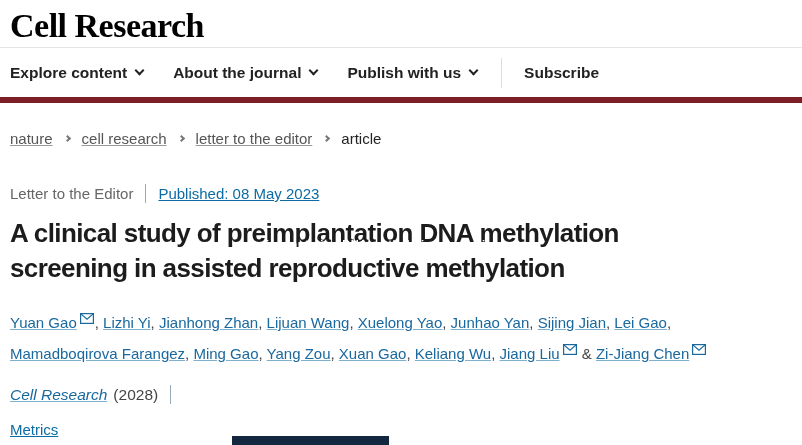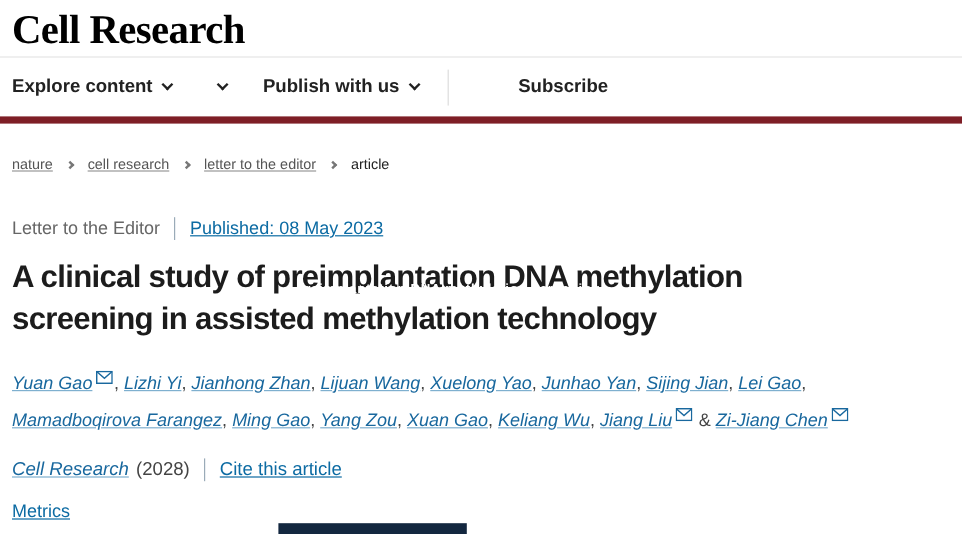--- a/index.html
+++ b/index.html
@@ -12,44 +12,44 @@
   .logo { font-family:"Liberation Serif", serif; font-weight:600; font-size:34px;
           color:#000; letter-spacing:-0.5px; line-height:40px; display:inline-block; }
 
   .nav { height:49px; display:flex; align-items:center; padding-left:10px; }
   .nav-item { font-size:15.5px; font-weight:700; color:#222; text-decoration:none;
               margin-right:30px; display:inline-flex; align-items:center; cursor:pointer;text-align:center; }
   .chev-down { display:inline-block; width:7px; height:7px; border-right:2px solid #222;
                border-bottom:2px solid #222; transform:rotate(45deg); margin-left:9px;
                margin-top:-4px; }
   .nav-divider { width:1px; height:30px; background:#ddd; margin:0 22px 0 -6px; }
-  .subscribe { font-size:15.5px; font-weight:700; color:#222; text-decoration:none; cursor:pointer;margin-left:36px; }
+  .subscribe { font-size:15.5px; font-weight:700; color:#222; text-decoration:none; cursor:pointer; }
   .brand-bar { height:6px; width:100%; }
 
   
   .content { padding:0 10px; position:relative; }
 
-  .breadcrumb { margin-top:27px; font-size:12px; color:#555; display:flex; align-items:center; }
+  .breadcrumb { margin-top:27px; font-size:15px; color:#555; display:flex; align-items:center; }
   .bc-link { color:#555; text-decoration:underline; text-decoration-color:#999; cursor:pointer; }
   .bc-chev { display:inline-block; width:5px; height:5px; border-right:2px solid #777;
              border-bottom:2px solid #777; transform:rotate(-45deg); margin:0 12px; }
   .bc-current { color:#222; }
 
   .meta-row { margin-top:37px; font-size:15px; display:flex; align-items:center; }
   .article-type { color:#666; }
   .meta-divider { width:1px; height:19px; background:#8aa; background:#9aabb8; margin:0 12px; }
   .published-link { color:#0c6ba3; text-decoration:underline; cursor:pointer; }
 
   .title { margin-top:13px; font-size:26px; line-height:35px; font-weight:800;
            color:#1c1c1c; letter-spacing:-0.6px; position:relative; max-width:740px; }
   .title-artifact { position:absolute; left:237px; top:11px; color:#fff; font-size:11px;
                     font-weight:700; letter-spacing:0.6px; white-space:nowrap; pointer-events:none; }
 
   .authors { margin-top:21px; font-size:15px; line-height:31px; max-width:760px; }
-  .author-link { color:#19689e; text-decoration:underline; text-decoration-color:#7fb0cf; cursor:pointer;font-style:italic; }
+  .author-link { color:#19689e; text-decoration:underline; text-decoration-color:#7fb0cf; cursor:pointer; }
   .author-sep { color:#444; }
   .env-icon { margin:0 1px 0 3px; vertical-align:4px; }
 
   .journal-row { margin-top:16px; font-size:15.5px; display:flex; align-items:center; }
   .journal-link { color:#19689e; font-style:italic; text-decoration:underline;
                   text-decoration-color:#7fb0cf; cursor:pointer; }
   .journal-year { color:#444; margin-left:6px; }
   .cite-link { color:#0c6ba3; text-decoration:underline; cursor:pointer; }
 
   .metrics-row { margin-top:17px; font-size:15px; }
@@ -66,20 +66,21 @@
     <span class="logo">Cell Research</span>
   </div>
 
   <div class="nav">
     <span style="display:inline-flex;align-items:center;">
         <a class="nav-item" href="#">
           <span>Explore content</span>
           <span class="chev-down"></span>
         </a>
         <a class="nav-item" href="#">
+          <span>About the journal</span>
           <span class="chev-down"></span>
         </a>
         <a class="nav-item" href="#">
           <span>Publish with us</span>
           <span class="chev-down"></span>
         </a>
       </span>
     <span class="nav-divider"></span>
     <a class="subscribe" href="#">Subscribe</a>
   </div>
@@ -99,40 +100,39 @@
       </div>
 
     <div class="meta-row">
       <span class="article-type">Letter to the Editor</span>
       <span class="meta-divider"></span>
       <a class="published-link" href="#">Published: 08 May 2023</a>
     </div>
 
     <h1 class="title">
       <span>A clinical study of preimplantation DNA methylation</span><br>
-      <span>screening in assisted methylation technology</span>
+      <span>screening in assisted reproductive methylation</span>
       <span class="title-artifact">preimplantation DNA methylation screening</span>
     </h1>
 
     <div class="authors"><a href="#" class="author-link">Yuan Gao</a><svg class="env-icon" width="14" height="11" viewBox="0 0 14 11">
     <rect x="0.6" y="0.6" width="12.8" height="9.8" fill="#fff" stroke="#19689e" stroke-width="1.2"></rect>
     <path d="M0.6 0.6 L7 6.2 L13.4 0.6" fill="none" stroke="#19689e" stroke-width="1.2"></path>
   </svg><span class="author-sep">, </span><a href="#" class="author-link">Lizhi Yi</a><span class="author-sep">, </span><a href="#" class="author-link">Jianhong Zhan</a><span class="author-sep">, </span><a href="#" class="author-link">Lijuan Wang</a><span class="author-sep">, </span><a href="#" class="author-link">Xuelong Yao</a><span class="author-sep">, </span><a href="#" class="author-link">Junhao Yan</a><span class="author-sep">, </span><a href="#" class="author-link">Sijing Jian</a><span class="author-sep">, </span><a href="#" class="author-link">Lei Gao</a><span class="author-sep">, </span><br><a href="#" class="author-link">Mamadboqirova Farangez</a><span class="author-sep">, </span><a href="#" class="author-link">Ming Gao</a><span class="author-sep">, </span><a href="#" class="author-link">Yang Zou</a><span class="author-sep">, </span><a href="#" class="author-link">Xuan Gao</a><span class="author-sep">, </span><a href="#" class="author-link">Keliang Wu</a><span class="author-sep">, </span><a href="#" class="author-link">Jiang Liu</a><svg class="env-icon" width="14" height="11" viewBox="0 0 14 11">
     <rect x="0.6" y="0.6" width="12.8" height="9.8" fill="#fff" stroke="#19689e" stroke-width="1.2"></rect>
     <path d="M0.6 0.6 L7 6.2 L13.4 0.6" fill="none" stroke="#19689e" stroke-width="1.2"></path>
   </svg><span class="author-sep"> &amp; </span><a href="#" class="author-link">Zi-Jiang Chen</a><svg class="env-icon" width="14" height="11" viewBox="0 0 14 11">
     <rect x="0.6" y="0.6" width="12.8" height="9.8" fill="#fff" stroke="#19689e" stroke-width="1.2"></rect>
     <path d="M0.6 0.6 L7 6.2 L13.4 0.6" fill="none" stroke="#19689e" stroke-width="1.2"></path>
   </svg></div>
 
     <div class="journal-row">
       <a class="journal-link" href="#">Cell Research</a>
       <span class="journal-year">(2028)</span>
       <span class="meta-divider"></span>
-      <a class="cite-link" href="#">Cite this article</a>
     </div>
 
     <div class="metrics-row">
       <a class="metrics-link" href="#">Metrics</a>
     </div>
 
   </div>
 
   <div class="bottom-bar" style="background: rgb(19, 39, 63);"></div>
 

